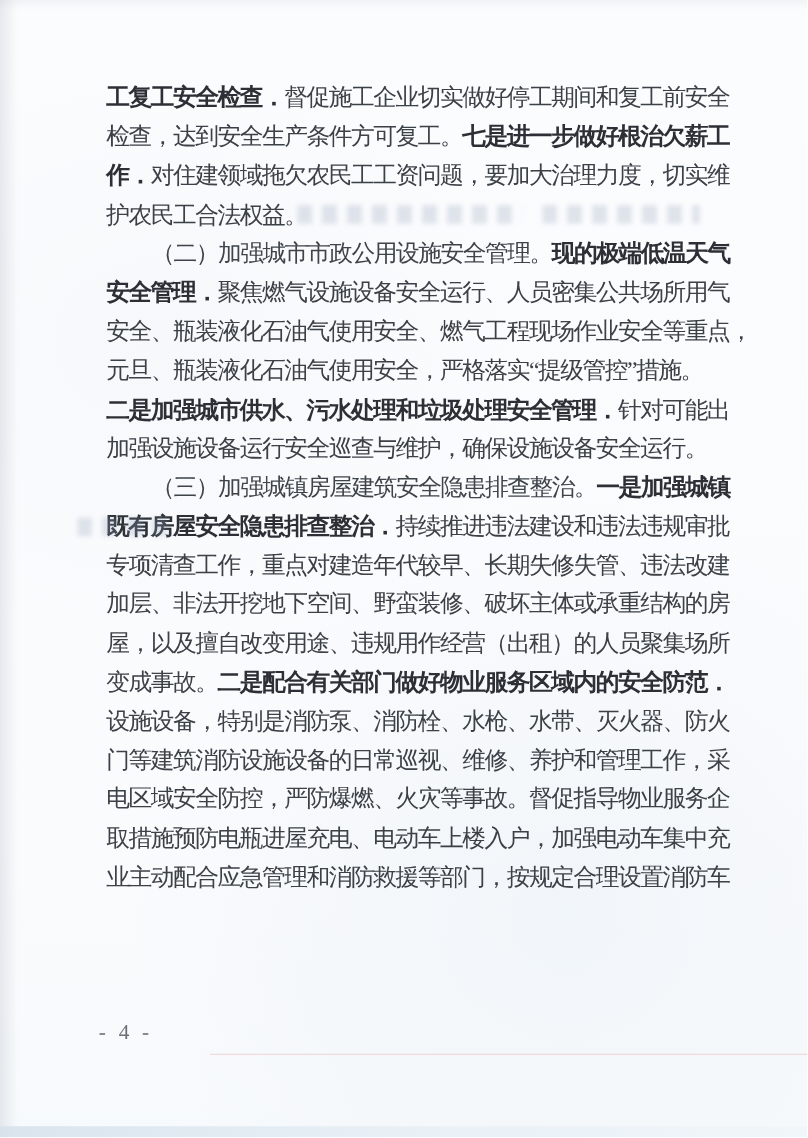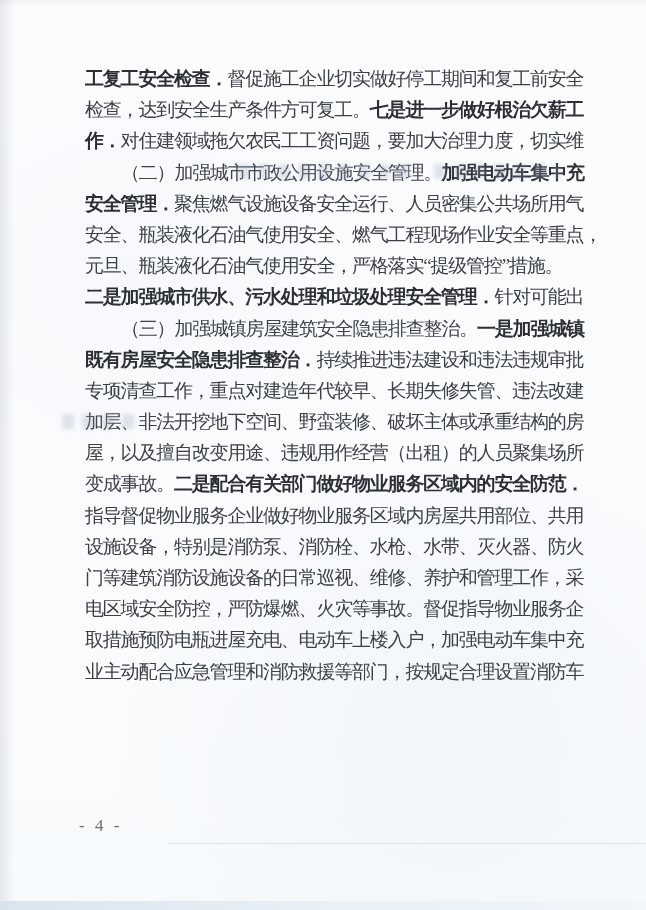--- a/index.html
+++ b/index.html
@@ -91,32 +91,33 @@
 <body>
 
 <div id="screen">
   <div class="edge-top"></div>
   <div class="edge-left"></div>
 
   <div id="doc-text">
       <div class="doc-line"><span class="seg-bold">工复工安全检查．</span><span class="seg-normal">督促施工企业切实做好停工期间和复工前安全</span></div>
       <div class="doc-line"><span class="seg-normal">检查，达到安全生产条件方可复工。</span><span class="seg-bold">七是进一步做好根治欠薪工</span></div>
       <div class="doc-line"><span class="seg-bold">作．</span><span class="seg-normal">对住建领域拖欠农民工工资问题，要加大治理力度，切实维</span></div>
-      <div class="doc-line indent-2"><span class="seg-kai">（二）加强城市市政公用设施安全管理。</span><span class="seg-bold">加强电动车集中充</span></div>
+      <div class="doc-line"><span class="seg-normal">护农民工合法权益。</span></div>
+      <div class="doc-line indent-2"><span class="seg-kai">（二）加强城市市政公用设施安全管理。</span><span class="seg-bold">现的极端低温天气</span></div>
       <div class="doc-line"><span class="seg-bold">安全管理．</span><span class="seg-normal">聚焦燃气设施设备安全运行、人员密集公共场所用气</span></div>
       <div class="doc-line"><span class="seg-normal">安全、瓶装液化石油气使用安全、燃气工程现场作业安全等重点，</span></div>
       <div class="doc-line"><span class="seg-normal">元旦、瓶装液化石油气使用安全，严格落实“提级管控”措施。</span></div>
       <div class="doc-line"><span class="seg-bold">二是加强城市供水、污水处理和垃圾处理安全管理．</span><span class="seg-normal">针对可能出</span></div>
+      <div class="doc-line"><span class="seg-normal">加强设施设备运行安全巡查与维护，确保设施设备安全运行。</span></div>
       <div class="doc-line indent-2"><span class="seg-kai">（三）加强城镇房屋建筑安全隐患排查整治。</span><span class="seg-bold">一是加强城镇</span></div>
       <div class="doc-line"><span class="seg-bold">既有房屋安全隐患排查整治．</span><span class="seg-normal">持续推进违法建设和违法违规审批</span></div>
       <div class="doc-line"><span class="seg-normal">专项清查工作，重点对建造年代较早、长期失修失管、违法改建</span></div>
       <div class="doc-line"><span class="seg-normal">加层、非法开挖地下空间、野蛮装修、破坏主体或承重结构的房</span></div>
       <div class="doc-line"><span class="seg-normal">屋，以及擅自改变用途、违规用作经营（出租）的人员聚集场所</span></div>
       <div class="doc-line"><span class="seg-normal">变成事故。</span><span class="seg-bold">二是配合有关部门做好物业服务区域内的安全防范．</span></div>
-      <div class="doc-line"><span class="seg-normal">指导督促物业服务企业做好物业服务区域内房屋共用部位、共用</span></div>
       <div class="doc-line"><span class="seg-normal">设施设备，特别是消防泵、消防栓、水枪、水带、灭火器、防火</span></div>
       <div class="doc-line"><span class="seg-normal">门等建筑消防设施设备的日常巡视、维修、养护和管理工作，采</span></div>
       <div class="doc-line"><span class="seg-normal">电区域安全防控，严防爆燃、火灾等事故。督促指导物业服务企</span></div>
       <div class="doc-line"><span class="seg-normal">取措施预防电瓶进屋充电、电动车上楼入户，加强电动车集中充</span></div>
       <div class="doc-line"><span class="seg-normal">业主动配合应急管理和消防救援等部门，按规定合理设置消防车</span></div>
     </div>
 
   <div id="ghost-host">
       <div class="ghost" style="left: 238px; top: 164px; width: 180px;"></div>
       <div class="ghost" style="left: 434px; top: 164px; width: 126px;"></div>

